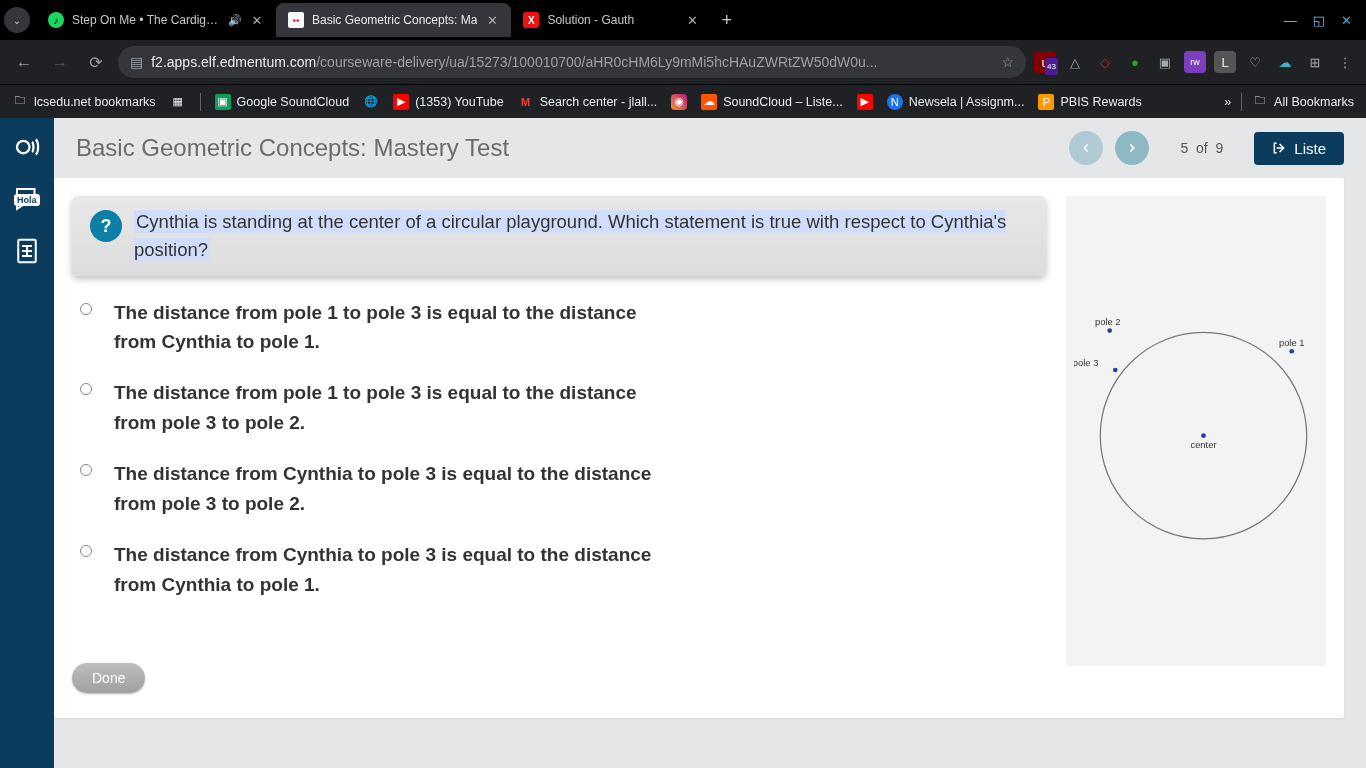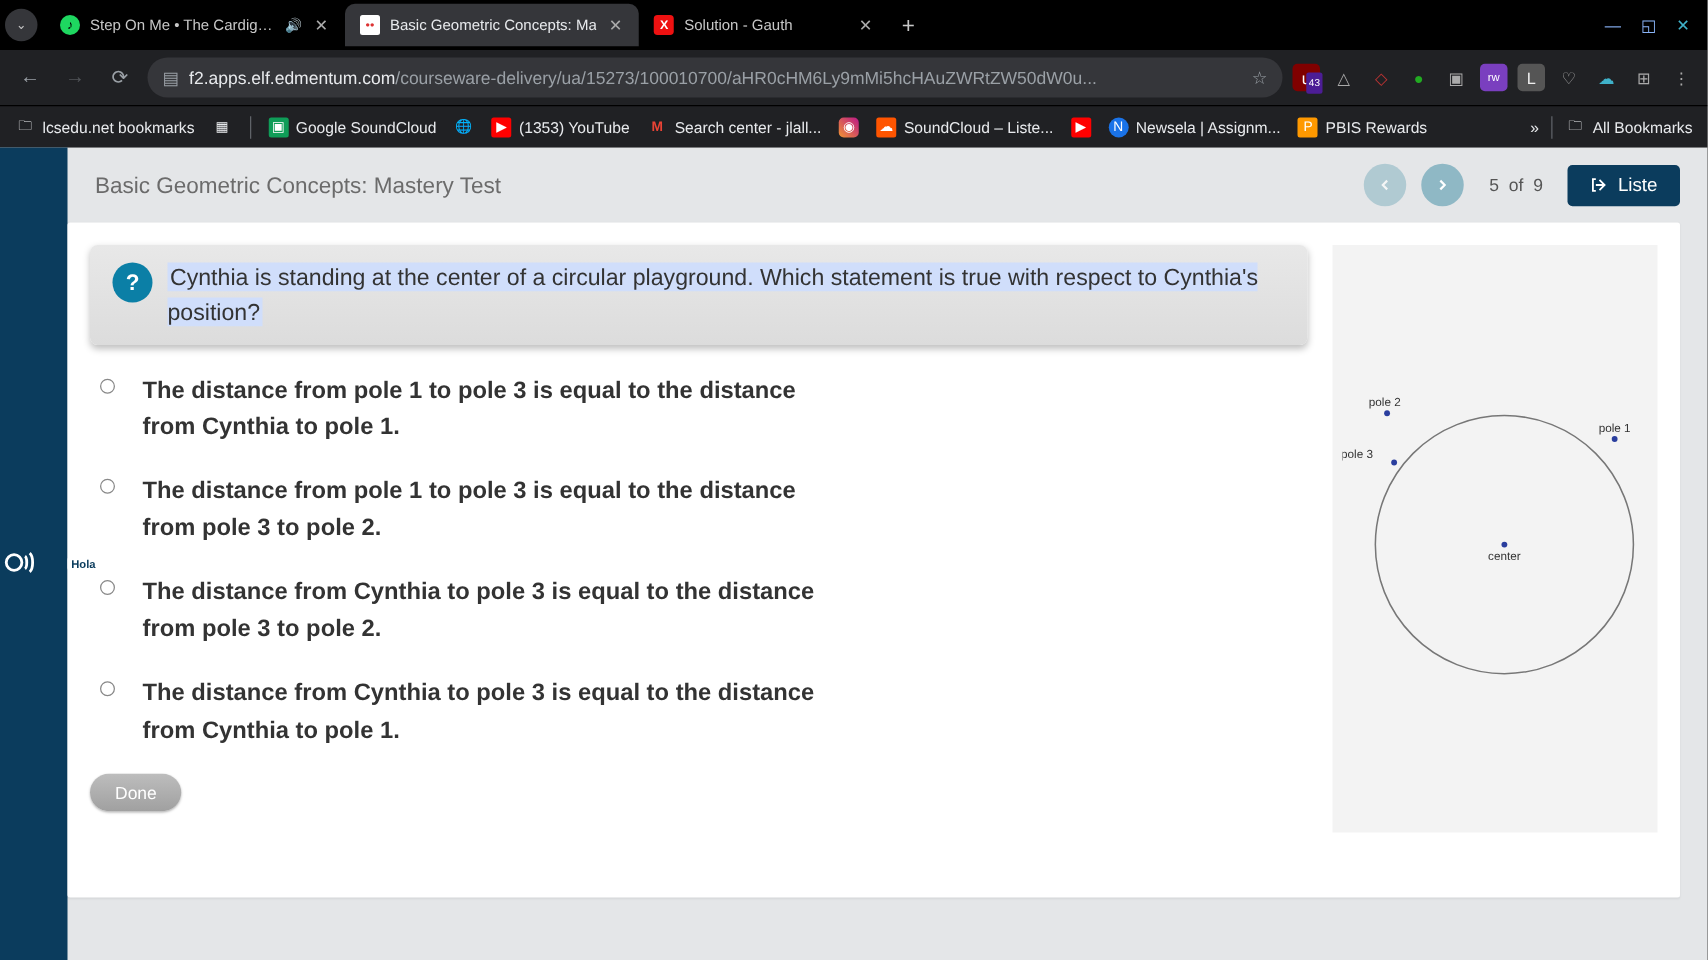--- a/index.html
+++ b/index.html
@@ -31,47 +31,47 @@
 .ext-badge { position:absolute; bottom:-2px; right:-2px; background:#4c1d95; color:#fff; font-size:8px; padding:4px 2px; border-radius:2px; }
 
 .bookmarks-bar { height:34px; background:#202124; display:flex; align-items:center; padding:0 12px; gap:14px; color:#e8eaed; font-size:12.5px; border-top:1px solid #000; }
 .bm-item { display:flex; align-items:center; gap:6px; cursor:pointer; white-space:nowrap; }
 .bm-favicon { width:16px; height:16px; display:inline-flex; align-items:center; justify-content:center; font-size:11px; }
 .bm-sep { width:1px; height:18px; background:#5f6368; }
 .bm-overflow { margin-left:auto; display:flex; align-items:center; gap:10px; }
 
 
 .page { height:650px; background:#e4e6e8; display:flex; }
-.left-rail { width:54px; background:#0b3c5d; display:flex; flex-direction:row; align-items:center; padding-top:14px; gap:22px; }
+.left-rail { width:54px; background:#0b3c5d; display:flex; flex-direction:column; align-items:center; padding-top:14px; gap:22px; }
 .rail-icon { width:30px; height:30px; color:#fff; display:flex; align-items:center; justify-content:center; position:relative; }
 .rail-sound svg { width:30px; height:30px; }
 .hola-badge { position:absolute; background:#fff; color:#0b3c5d; font-size:9px; font-weight:bold; padding:1px 3px; border-radius:3px; top:10px; left:2px; }
 
 .main { flex:1; }
 .app-header { height:60px; display:flex; align-items:center; padding:0 22px; }
-.app-title { color:#6b6b6b; font-size:18px; font-weight:400; }
+.app-title { color:#6b6b6b; font-size:24px; font-weight:400; }
 .app-header-right { margin-left:auto; display:flex; align-items:center; gap:12px; }
 .circ-btn { width:34px; height:34px; border-radius:17px; background:#8fb8c5; display:flex; align-items:center; justify-content:center; color:#fff; cursor:pointer; }
 .circ-btn.disabled { opacity:.6; cursor:default; }
-.progress-text { color:#555; font-size:14px; margin:0 8px; }
+.progress-text { color:#555; font-size:14px; margin:0 19px; }
 .exit-btn { background:#0b3c5d; color:#fff; padding:8px 18px; border-radius:4px; display:flex; align-items:center; gap:8px; cursor:pointer; font-size:15px; }
 
 .card { background:#fff; margin:0 22px 0 0; padding:18px; min-height:540px; display:flex; gap:20px; border-radius:2px; box-shadow:0 1px 2px rgba(0,0,0,.07); }
 .question-col { flex:1.25; }
 .figure-col { width:260px; background:#f3f3f3; padding:8px; align-self:flex-start; height:470px; position:relative; }
 
 .q-box { background:linear-gradient(#e8e8e8,#dcdcdc); border-radius:6px; padding:12px 18px; display:flex; gap:12px; box-shadow:0 3px 6px rgba(0,0,0,.25); margin-bottom:22px; }
 .q-mark { width:32px; height:32px; border-radius:16px; background:#0b7fa6; color:#fff; font-weight:bold; display:flex; align-items:center; justify-content:center; font-size:18px; flex-shrink:0; margin-top:2px; }
 .q-text { color:#333; font-size:18.5px; line-height:1.5; background:#d0defb; padding:1px 2px; display:inline; }
 
 .option { display:flex; gap:10px; margin:22px 0 0 8px; }
 .radio { width:12px; height:12px; border:1.5px solid #888; border-radius:6px; margin-top:5px; flex-shrink:0; cursor:pointer; }
 .opt-text { color:#333; font-size:19px; font-weight:600; line-height:1.55; max-width:540px;margin-left:12px; }
 
-.done-btn { margin-top:20px; background:linear-gradient(#bdbdbd,#a0a0a0); color:#fff; border:none; padding:7px 20px; border-radius:16px; font-size:14px; cursor:pointer; box-shadow:0 1px 2px rgba(0,0,0,.3); }
+.done-btn { margin-top:64px; background:linear-gradient(#bdbdbd,#a0a0a0); color:#fff; border:none; padding:7px 20px; border-radius:16px; font-size:14px; cursor:pointer; box-shadow:0 1px 2px rgba(0,0,0,.3); }
 
 .figure-svg { width:100%; height:100%; }
 .pt { fill:#2a3e9e; }
 .pl { font-size:10px; fill:#333; font-family:Arial; }
 </style>
 </head>
 <body>
 
 <div class="chrome-top">
   <div class="tab-dropdown">⌄</div>

